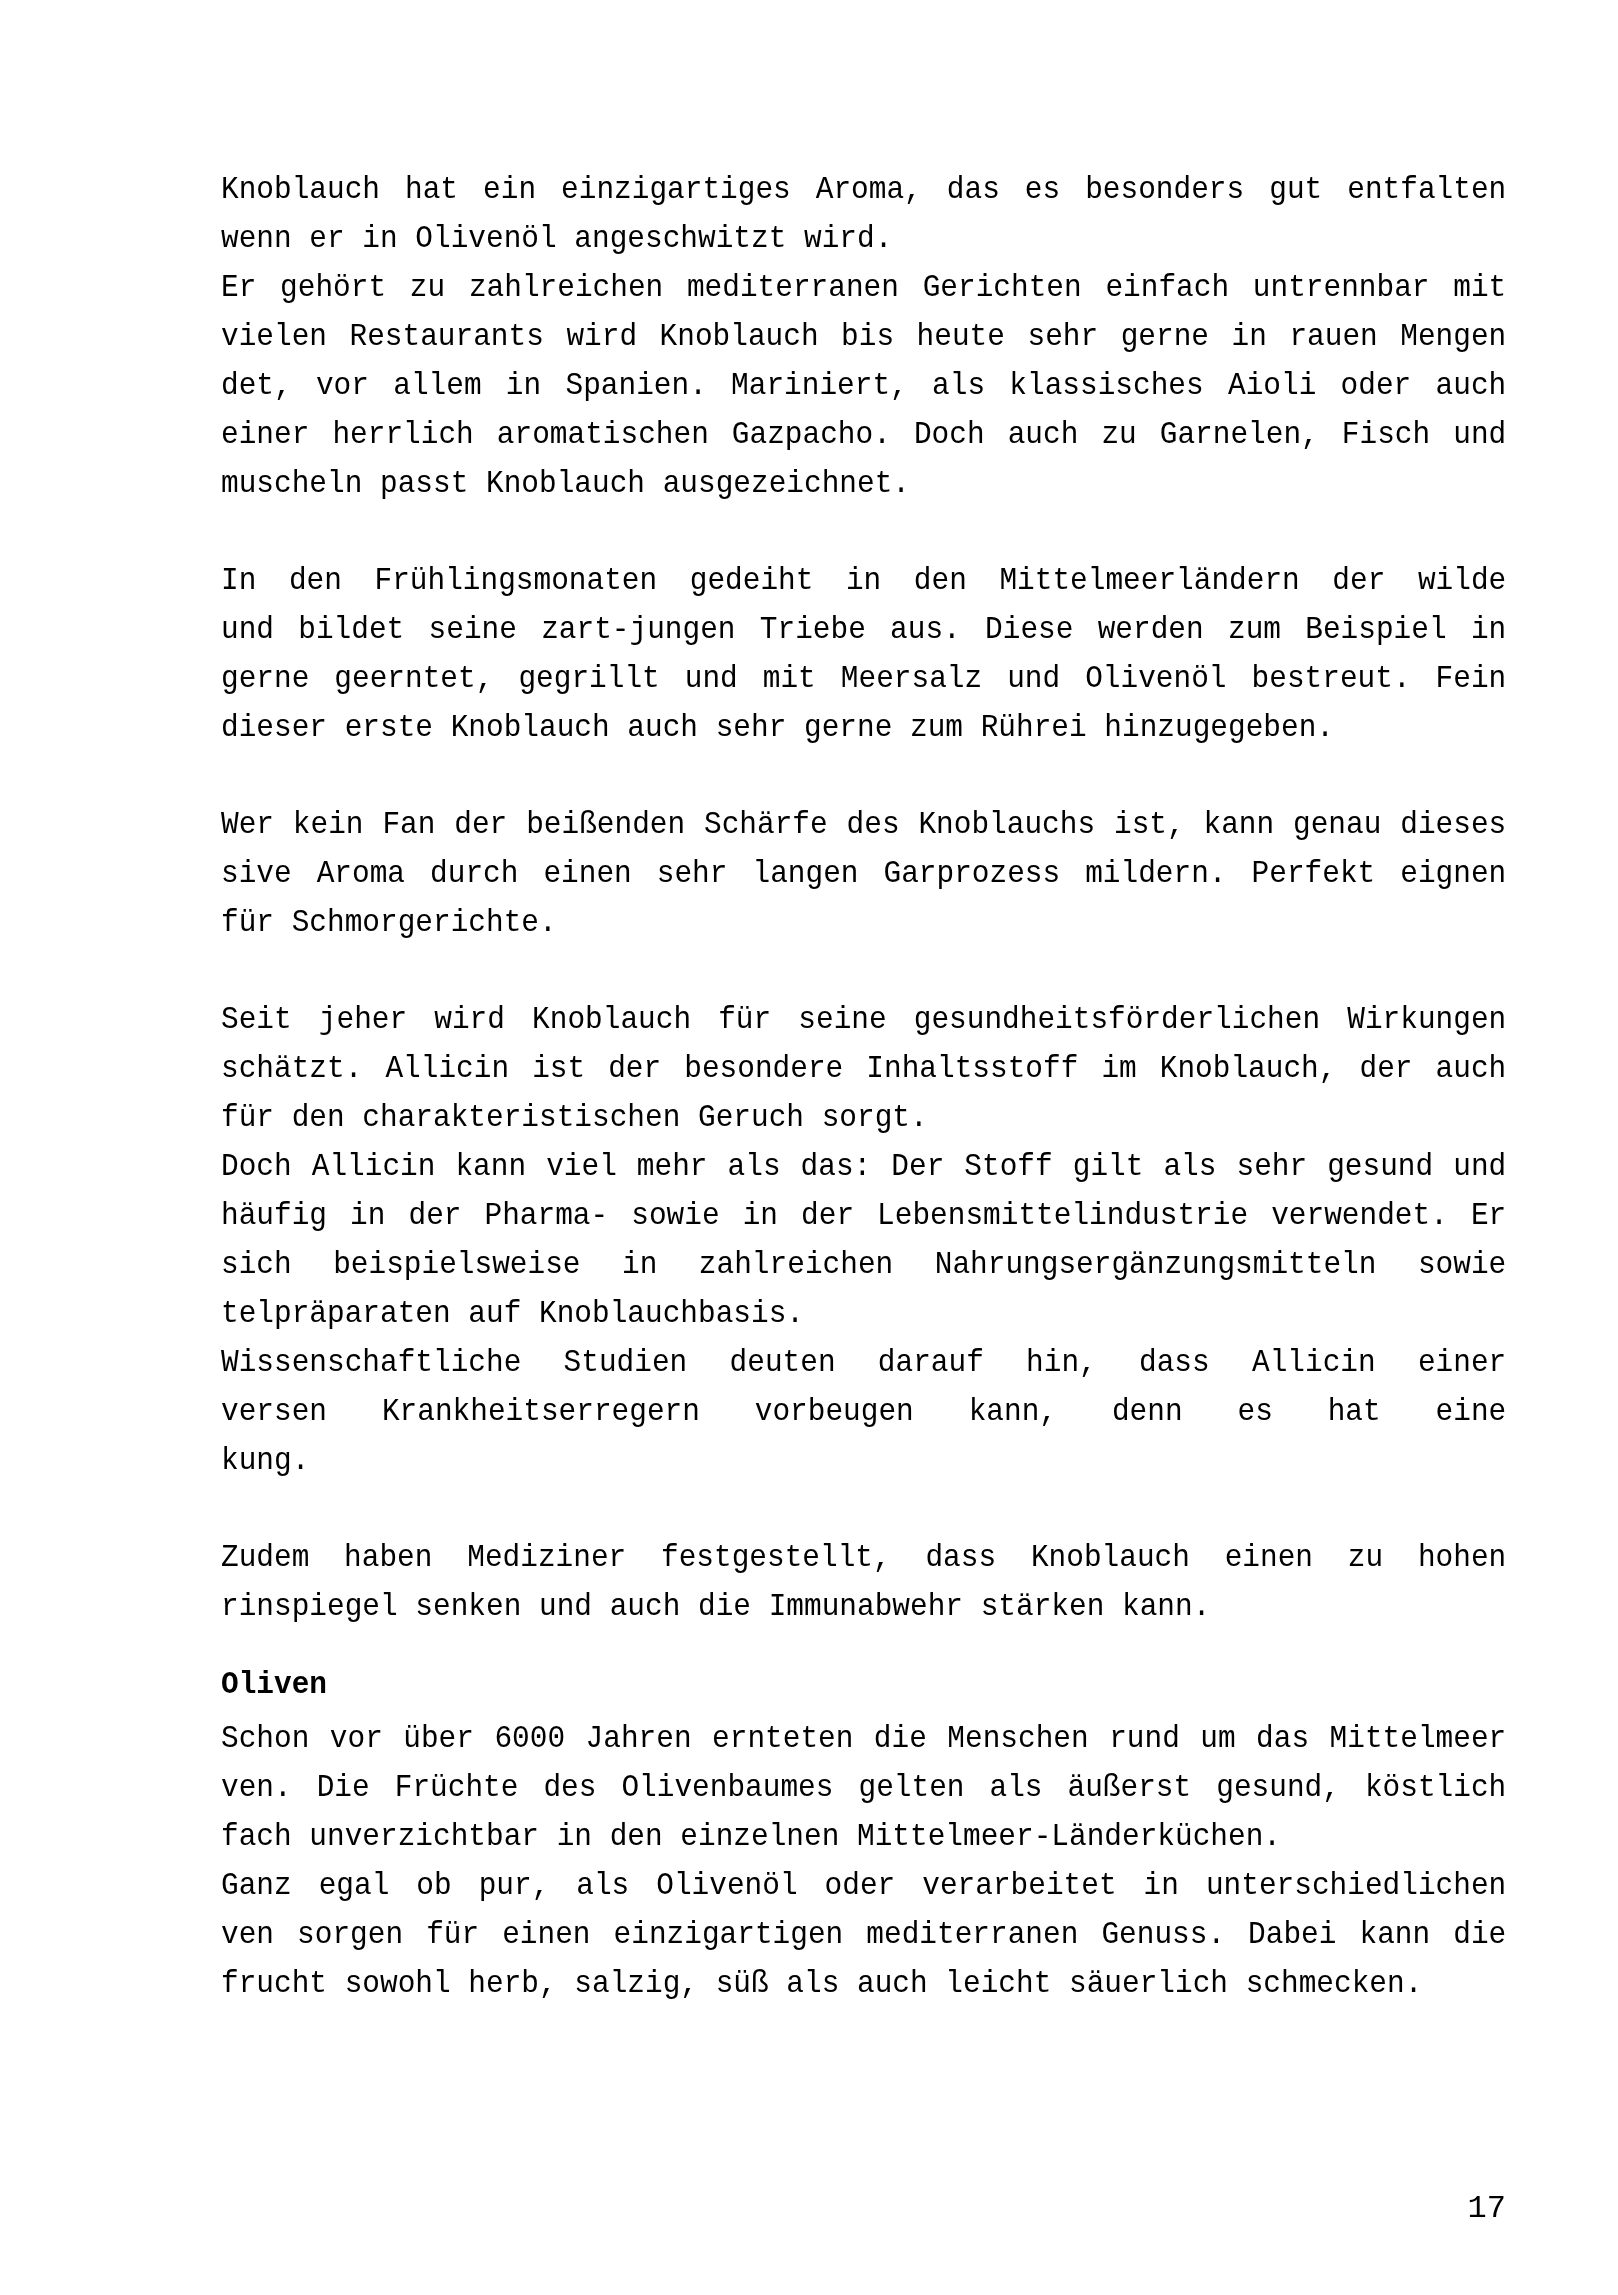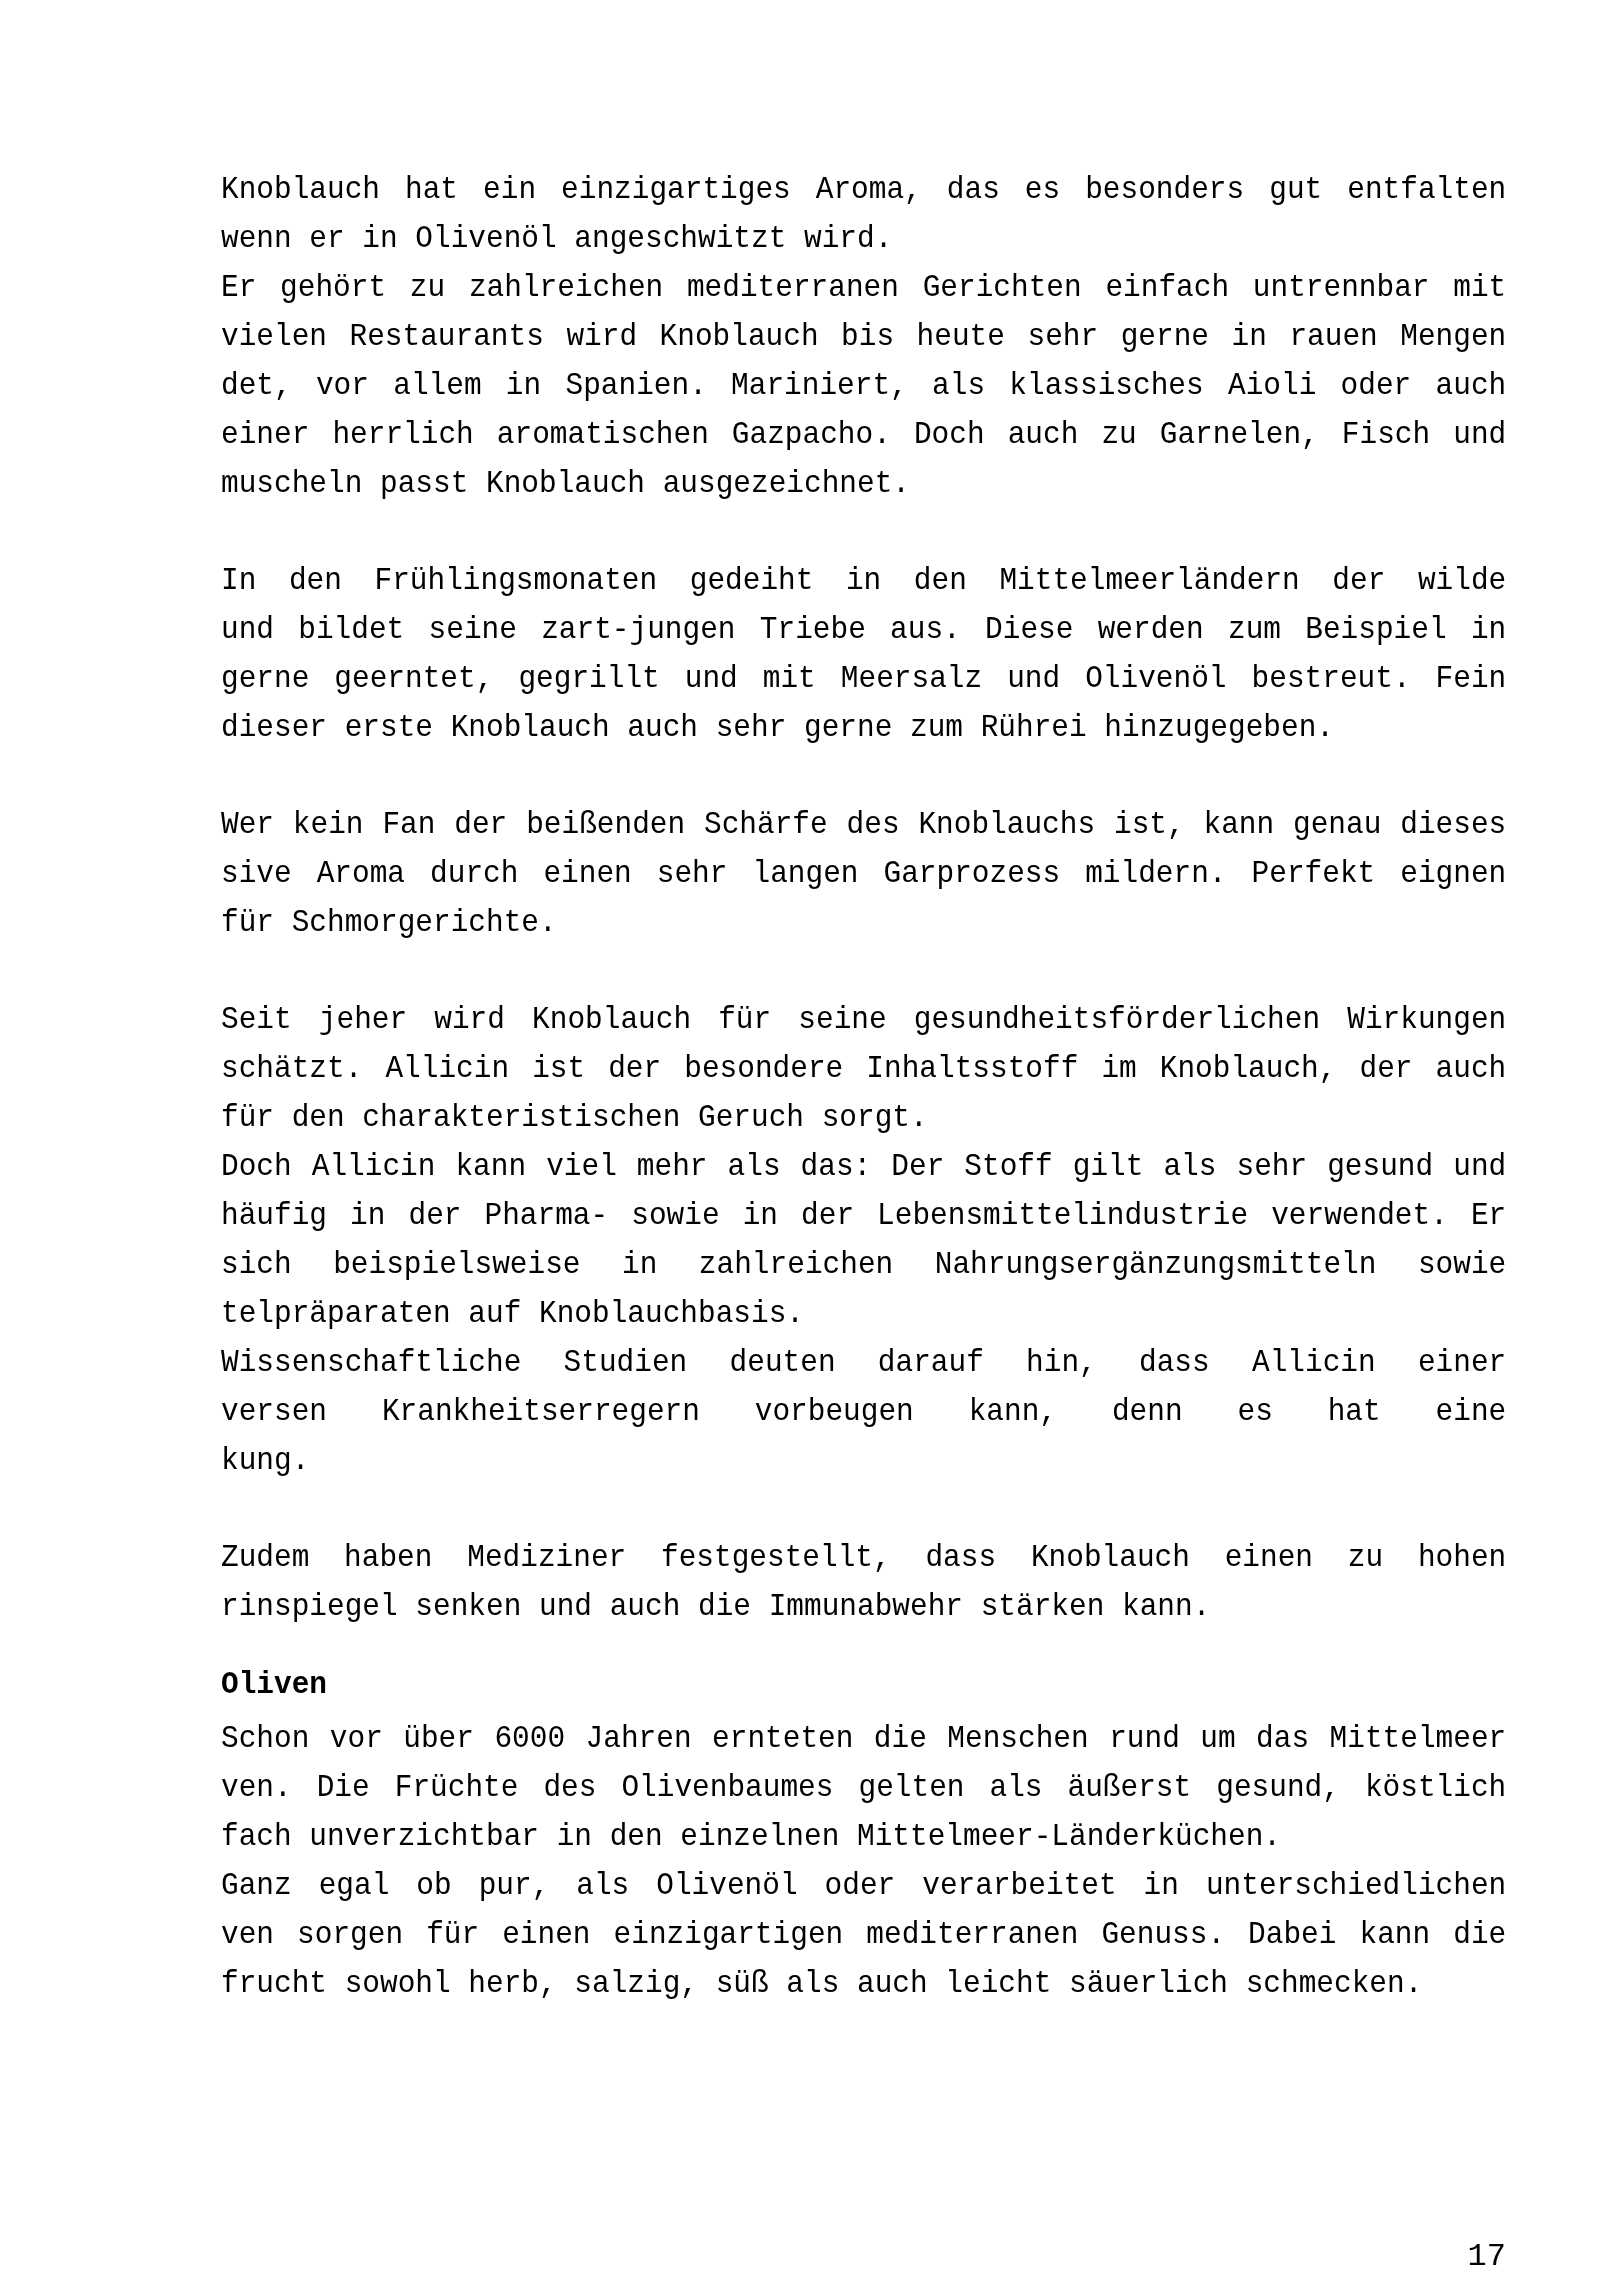--- a/index.html
+++ b/index.html
@@ -45,21 +45,20 @@
   .line.flush::after { content: none; }
   .heading-block { margin-top: 29px; margin-bottom: 4.6px; }
   .heading-block .line { font-weight: bold; }
   .page-number {
     position: absolute;
     top: 2184px;
     right: 112px;
     font-size: 32px;
     line-height: 49px;
     text-align: right;
-    margin-top: 48px;
   }
 </style>
 </head>
 <body>
 
 <div class="page">
 
   <div class="text-column">
 
     <div class="block">

